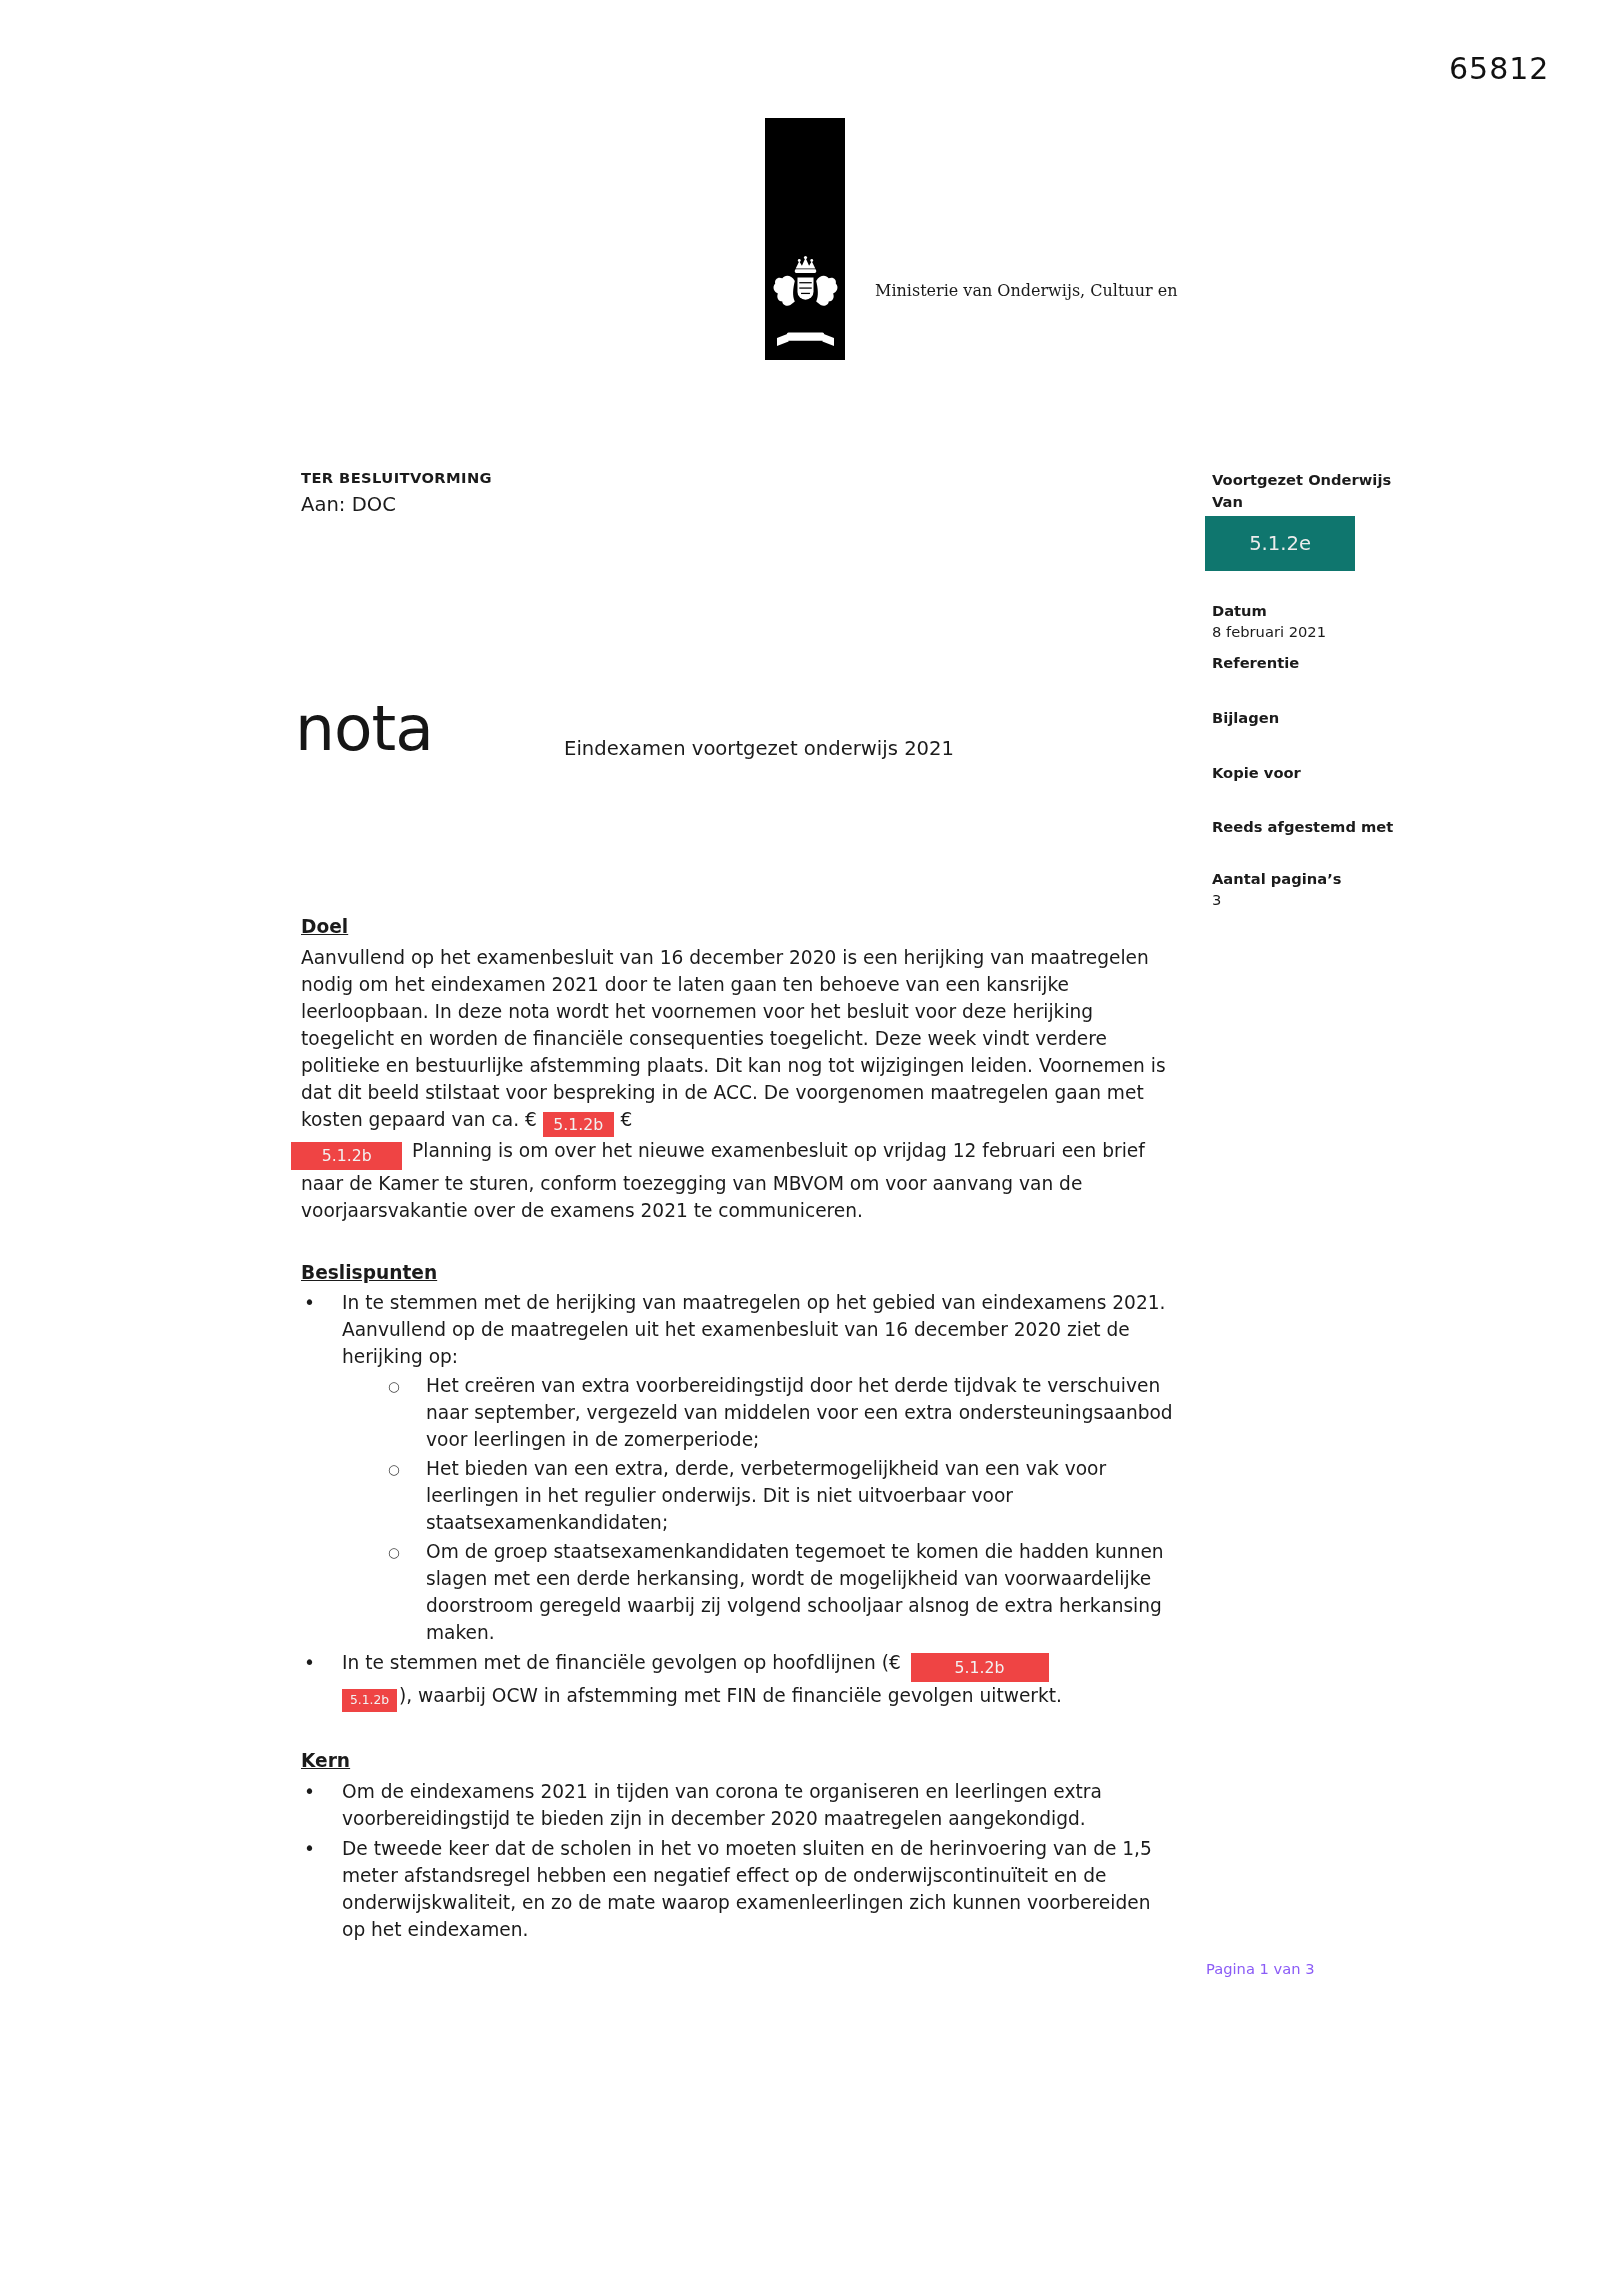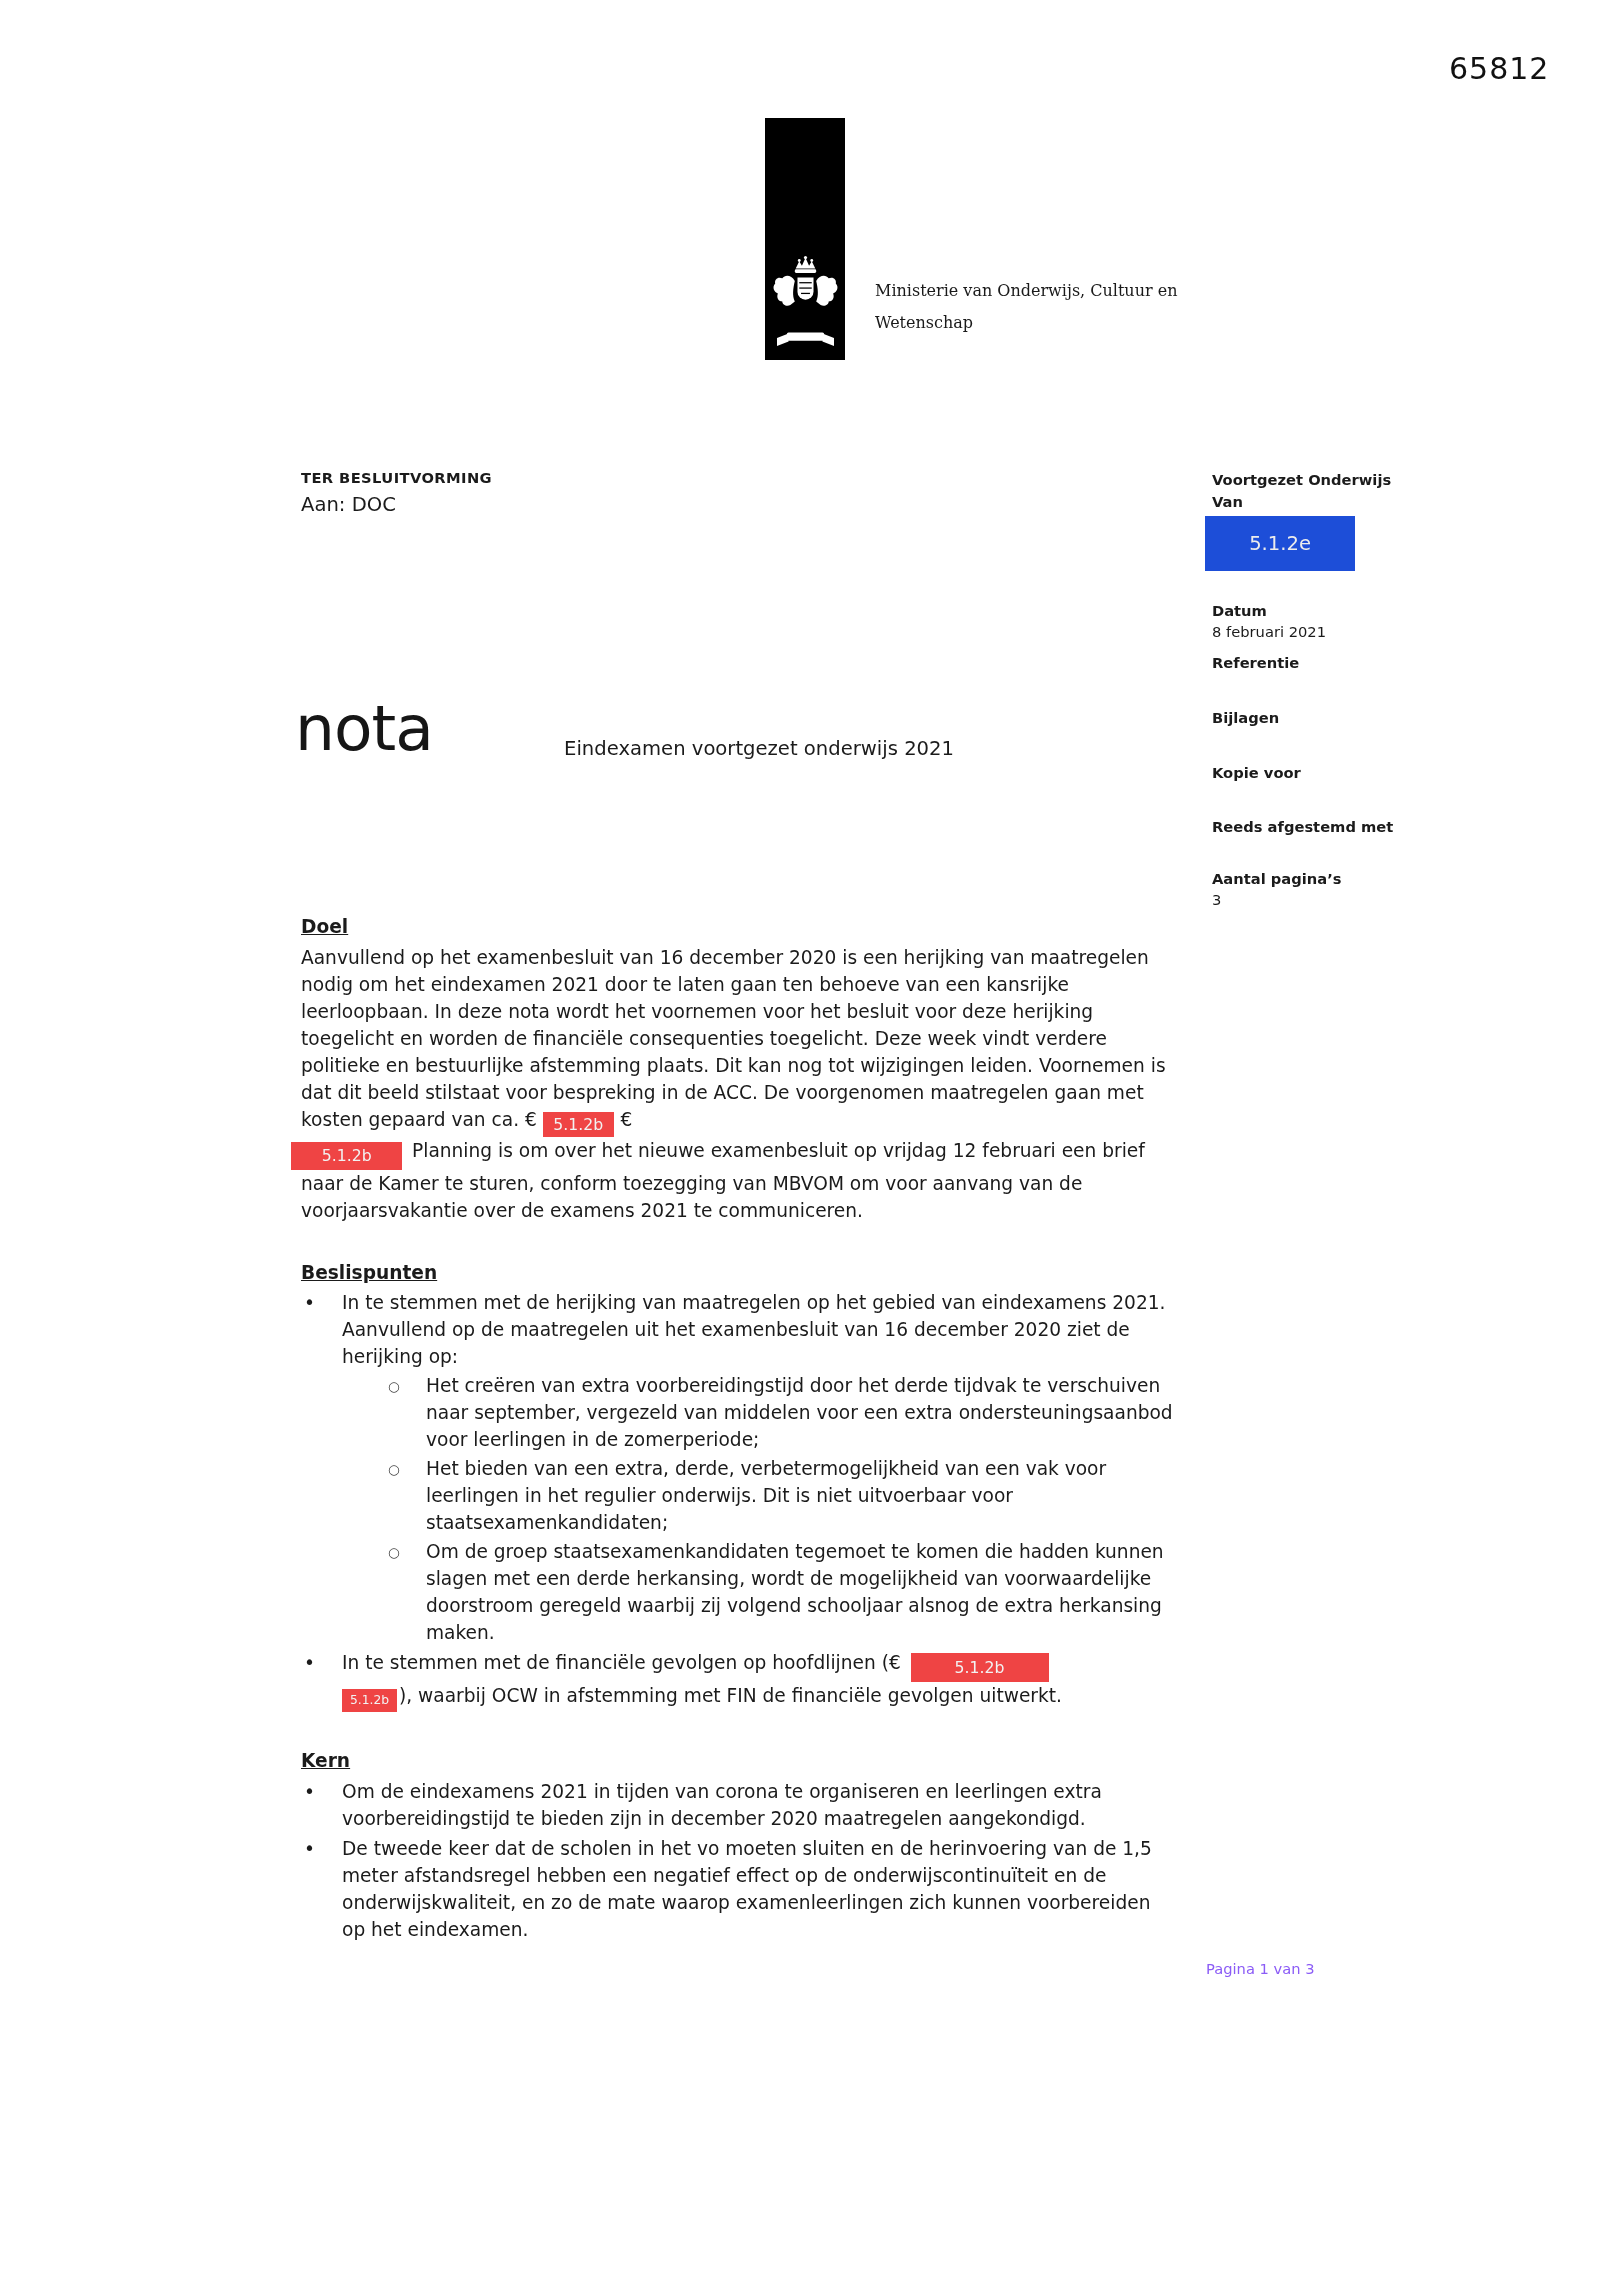--- a/index.html
+++ b/index.html
@@ -21,21 +21,21 @@
   
   .kicker { left:301px; top:469px; font-size:14.7px; font-weight:bold; letter-spacing:0.4px; }
   .addressee { left:301px; top:493px; font-size:19.6px; }
 
   
   .sidebar { left:1212px; top:471px; width:206px; font-size:14.7px; }
   .sidebar .lbl { font-weight:bold; }
   .sb-department { margin-bottom:5px; }
   .sb-van { margin-bottom:5.9px; }
   .van-redaction {
-    width:150px; height:55px; margin-left:-6.9px; background:#1d4ed8;
+    width:150px; height:55px; margin-left:-6.9px; background:#0f766e;
     color:#ececec; font-size:19.6px; display:flex; align-items:center; justify-content:center;
   }
   .sb-datum { margin-top:31px; }
   .sb-value { font-weight:normal; margin-top:3.9px; }
   .sb-referentie { margin-top:14.7px; }
   .sb-bijlagen { margin-top:38px; }
   .sb-kopie { margin-top:38px; }
   .sb-afgestemd { margin-top:37px; }
   .sb-paginas { margin-top:35px; }
 
@@ -97,21 +97,20 @@
 
       <path d="M8 92 l13 -5 v9 l-13 5 z"></path>
       <path d="M72 92 l-13 -5 v9 l13 5 z"></path>
       <rect x="19" y="86" width="42" height="9" rx="2"></rect>
     </g>
   </svg>
 </div>
 
 <div class="abs ministry">
   <div>Ministerie van Onderwijs, Cultuur en</div>
-  <div>Wetenschap</div>
 </div>
 
 <div class="abs kicker">TER BESLUITVORMING</div>
 <div class="abs addressee">Aan: DOC</div>
 
 <div class="abs sidebar">
   <div class="lbl sb-department">Voortgezet Onderwijs</div>
   <div class="lbl sb-van">Van</div>
   <div class="van-redaction">5.1.2e</div>
   <div class="lbl sb-datum">Datum</div>

